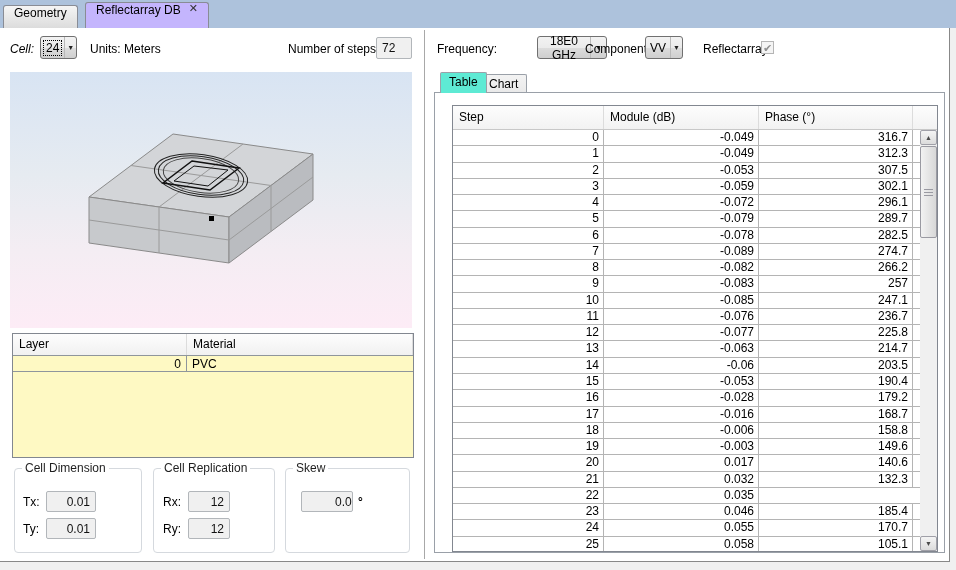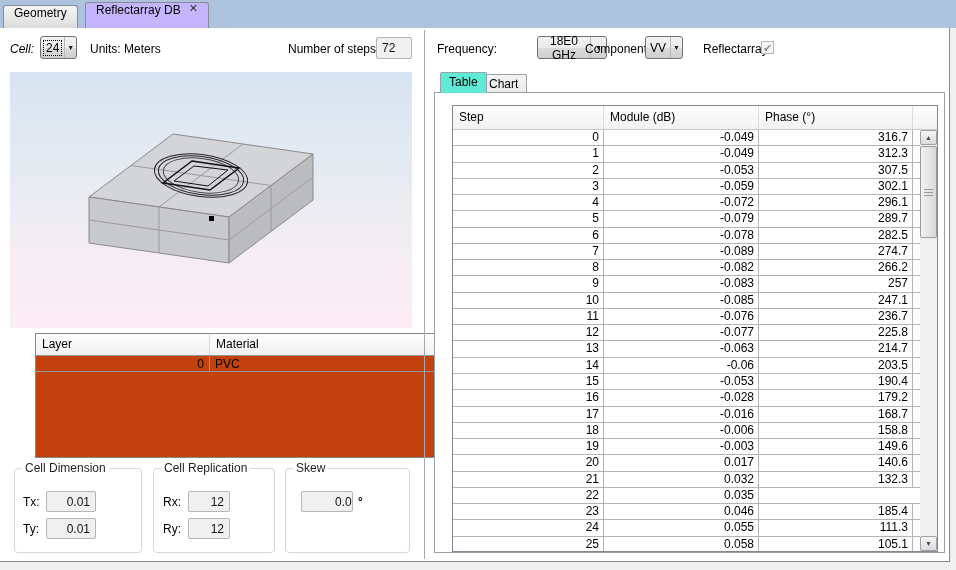--- a/index.html
+++ b/index.html
@@ -34,21 +34,21 @@
 
   
   .chk{position:absolute;width:13px;height:13px;border:1px solid #b5b5b5;background:#f4f4f4;
        color:#8f8f8f;font-size:11px;line-height:12px;text-align:center;}
 
   
   .viewport{position:absolute;left:10px;top:44px;width:402px;height:256px;
             background:linear-gradient(180deg,#d8e4f3 0%,#e6ebf1 40%,#f4edf3 70%,#fdecf6 100%);}
 
   
-  .ltable{position:absolute;left:12px;top:305px;width:402px;height:125px;border:1px solid #828790;background:#c2410c;margin-left:23px;}
+  .ltable{position:absolute;left:12px;top:305px;width:402px;height:125px;border:1px solid #828790;background:#fef9c3;}
   .ltable .hdr{display:flex;height:22px;background:linear-gradient(#fdfdfd,#f1f1f1);border-bottom:1px solid #cfcfcf;}
   .ltable .hdr div{line-height:21px;padding:0 6px;border-right:1px solid #dcdcdc;}
   .ltable .row{display:flex;height:17px;border-bottom:1px solid #8f969c;border-top:1px solid #8f969c;margin-top:-1px;}
   .ltable .row div{line-height:16px;padding:0 5px;}
   .lc1{width:174px;} .lc2{flex:1;}
   .ltable .row .lc1{text-align:right;border-right:1px solid #8f969c;}
 
   
   .gbox{position:absolute;top:440px;height:85px;border:1px solid #d5d9de;border-radius:4px;background:#fff;}
   .gbox .title{position:absolute;top:-8px;left:7px;background:#fff;padding:0 3px;color:#1f1f1f;}
@@ -316,21 +316,21 @@
             <div class="sc2">0.035</div>
           </div>
           <div class="srow">
             <div class="sc1">23</div>
             <div class="sc2">0.046</div>
             <div class="sc3">185.4</div>
           </div>
           <div class="srow">
             <div class="sc1">24</div>
             <div class="sc2">0.055</div>
-            <div class="sc3">111.3</div>
+            <div class="sc3">170.7</div>
           </div>
           <div class="srow">
             <div class="sc1">25</div>
             <div class="sc2">0.058</div>
             <div class="sc3">105.1</div>
           </div>
         </div>
 
       <div class="sbar">
         <div class="sbtn" style="top:0;"><span>▲</span></div>

